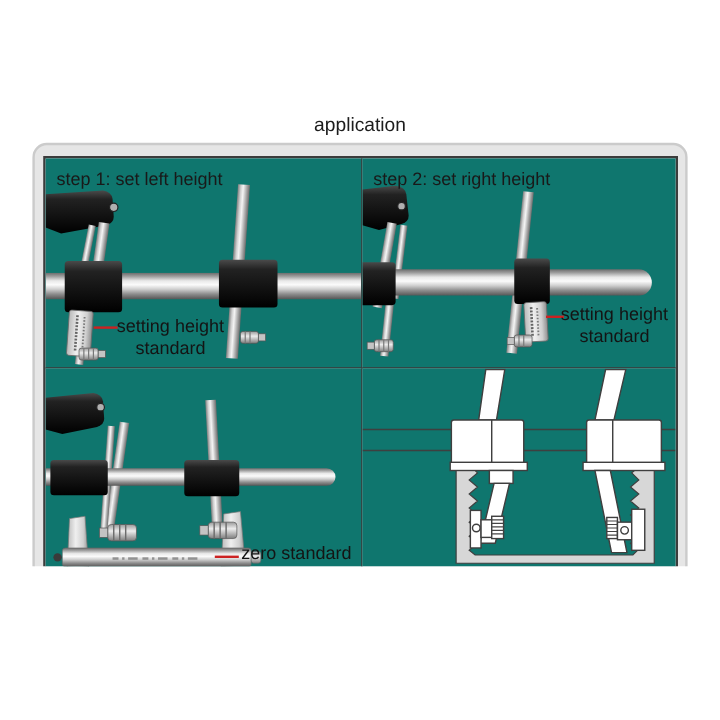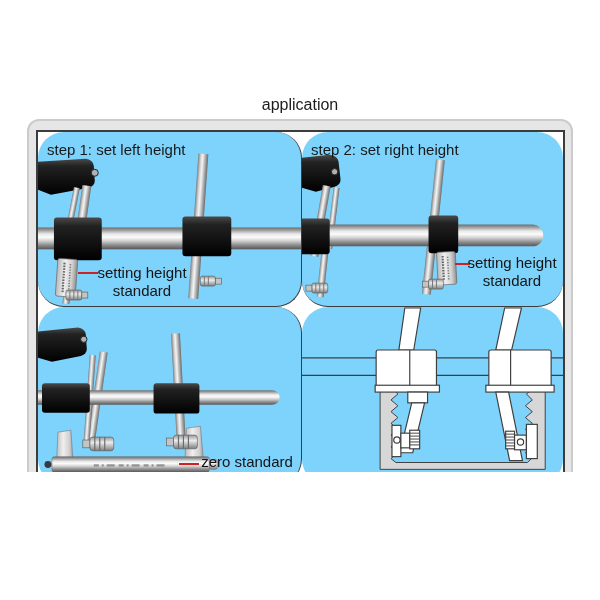--- a/index.html
+++ b/index.html
@@ -5,21 +5,21 @@
   html,body{margin:0;padding:0;background:#fff;}
   .page{position:relative;width:600px;height:472px;background:#fff;overflow:hidden;
         font-family:"Liberation Sans",sans-serif;color:#1c1c1c;}
   .app-title{position:absolute;left:0;top:96px;width:100%;text-align:center;
         font-size:16px;color:#1c1c1c;}
   .frame{position:absolute;left:27px;top:119px;width:546px;height:385px;
         background:#e6e6e6;border:2px solid #cbcbcb;border-radius:12px;box-sizing:border-box;}
   .grid{position:absolute;left:36px;top:130px;width:529px;height:357px;
         border:2px solid #3c3c3c;box-sizing:border-box;display:grid;
         grid-template-columns:264px 1fr;grid-template-rows:175px 1fr;background:#fff;}
-  .panel{position:relative;overflow:hidden;background:#7dd3fc;border-radius:26px;}
+  .panel{position:relative;overflow:hidden;background:#0f766e;}
   .pbr{border-right:1.5px solid #3c3c3c;}
   .pbb{border-bottom:1.5px solid #3c3c3c;}
   .photo{position:absolute;left:0;top:0;width:100%;height:100%;display:block;}
   .ptitle{position:absolute;left:9px;top:8px;font-size:15px;line-height:19px;color:#191919;white-space:pre;}
   .ann{position:absolute;font-size:15px;line-height:18px;text-align:center;color:#141414;}
   .leader{position:absolute;height:2px;background:#cc2222;}
 </style>
 </head>
 <body>
 

